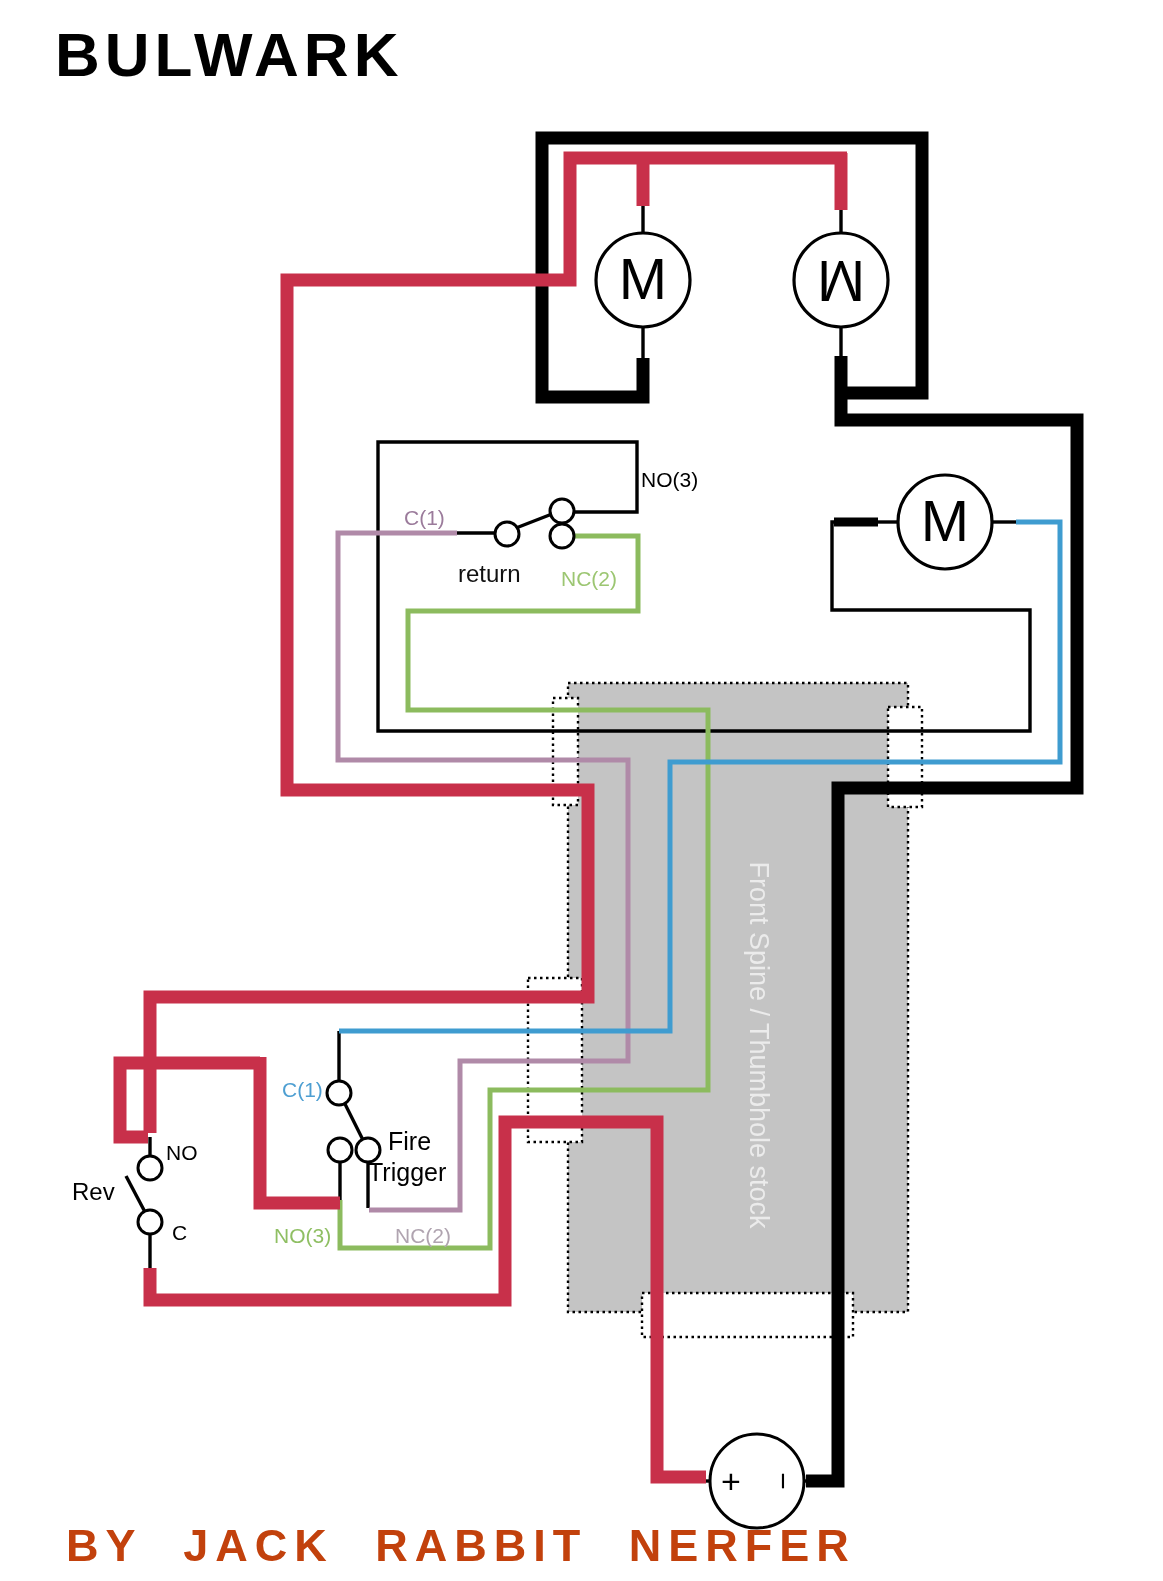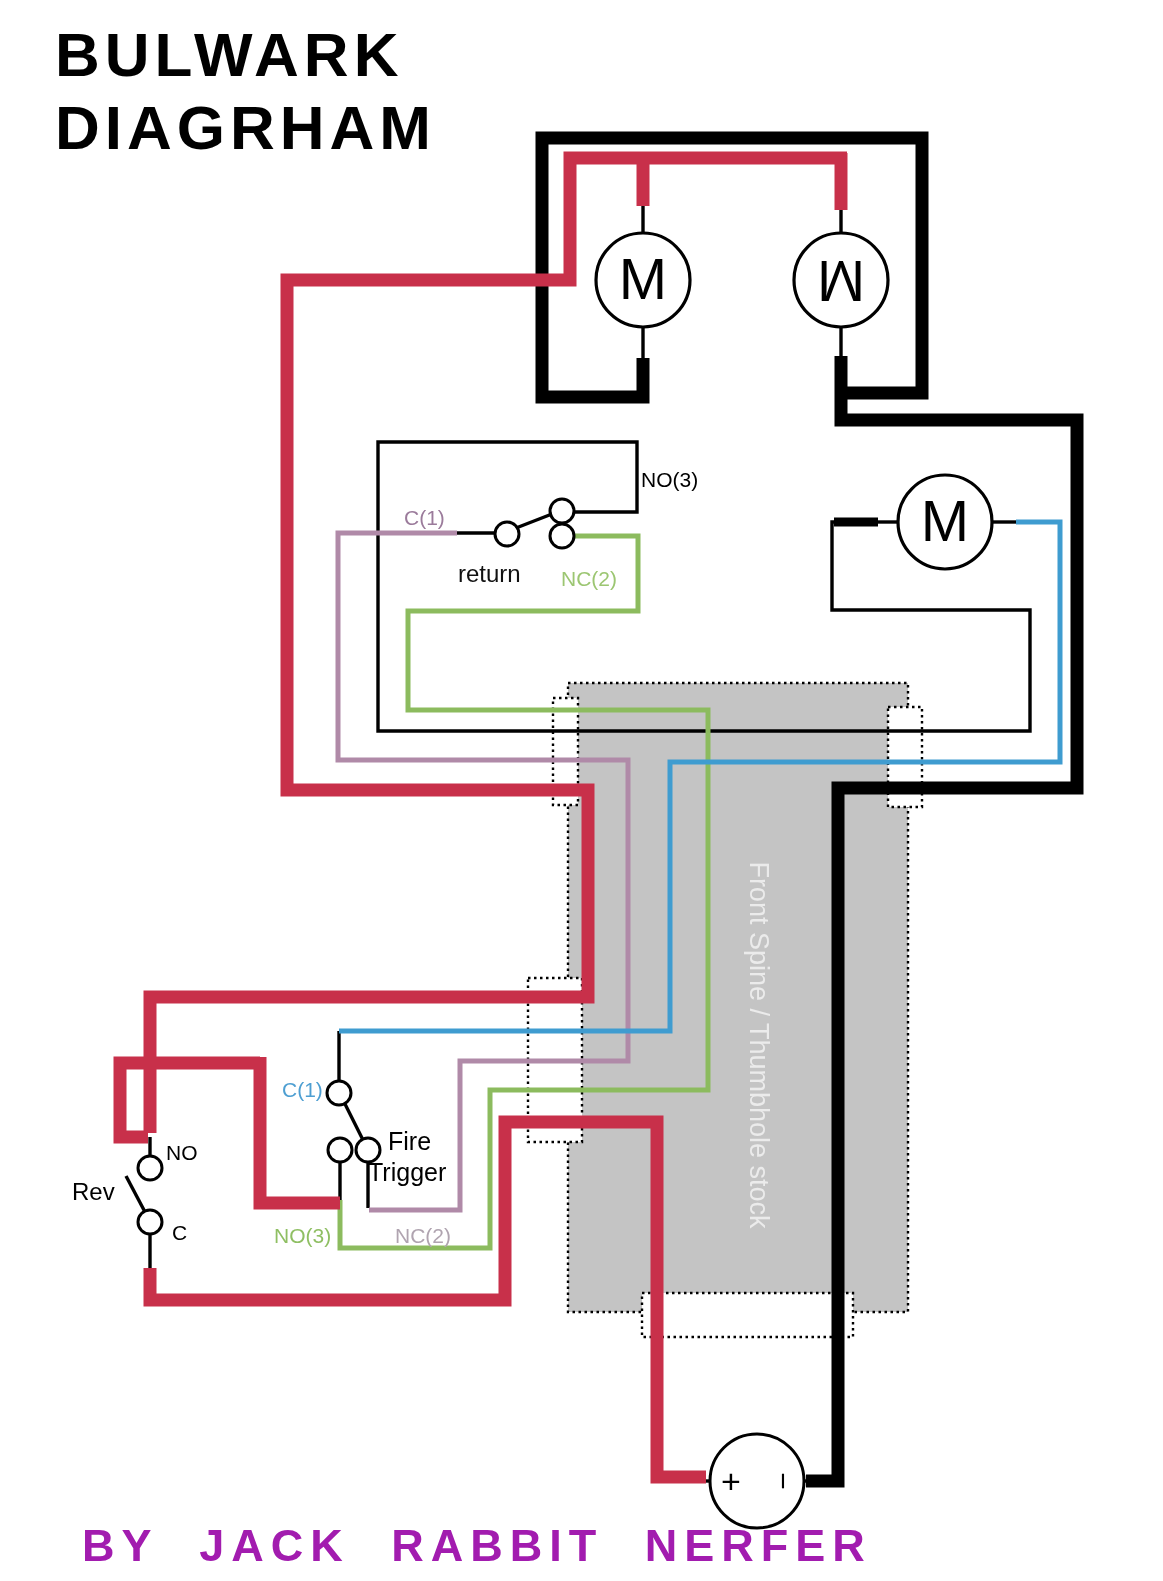--- a/index.html
+++ b/index.html
@@ -1,33 +1,32 @@
 <!DOCTYPE html>
 <html><head>
 <meta charset="utf-8">
 <style>
   html,body{margin:0;padding:0;background:#ffffff;}
   .canvas{position:relative;width:1163px;height:1581px;background:#ffffff;overflow:hidden;
           font-family:"Liberation Sans", sans-serif;}
   .title-block{position:absolute;left:55px;top:18px;color:#000;}
   .title-line{font-family:"Liberation Sans", sans-serif;font-weight:bold;font-size:62px;
               letter-spacing:5px;line-height:73px;transform:scaleY(1.0);}
-  .footer-line{position:absolute;left:82px;top:1520px;font-weight:bold;font-size:45px;
-               letter-spacing:7px;word-spacing:22px;color:#a21caf;white-space:nowrap;}
+  .footer-line{position:absolute;left:66px;top:1520px;font-weight:bold;font-size:45px;
+               letter-spacing:7px;word-spacing:22px;color:#c2410c;white-space:nowrap;}
   svg{position:absolute;left:0;top:0;}
   svg text{font-family:"Liberation Sans", sans-serif;}
 </style>
 </head>
 <body>
 
 <div class="canvas">
 
   <div class="title-block">
     <div class="title-line">BULWARK</div>
-    <div class="title-line">DIAGRHAM</div>
   </div>
 
   <svg width="1163" height="1581" viewBox="0 0 1163 1581">
 
     <g>
       <rect x="568" y="683" width="340" height="629" fill="#c4c4c4" stroke="#000" stroke-width="2.4" stroke-dasharray="2.5,3.5"></rect>
       <rect x="553" y="698" width="25" height="107" fill="#ffffff" stroke="#000" stroke-width="2.4" stroke-dasharray="2.5,3.5"></rect>
       <rect x="888" y="707" width="34" height="100" fill="#ffffff" stroke="#000" stroke-width="2.4" stroke-dasharray="2.5,3.5"></rect>
       <rect x="528" y="978" width="54" height="164" fill="#ffffff" stroke="#000" stroke-width="2.4" stroke-dasharray="2.5,3.5"></rect>
       <rect x="642" y="1293" width="211" height="44" fill="#ffffff" stroke="#000" stroke-width="2.4" stroke-dasharray="2.5,3.5"></rect>

